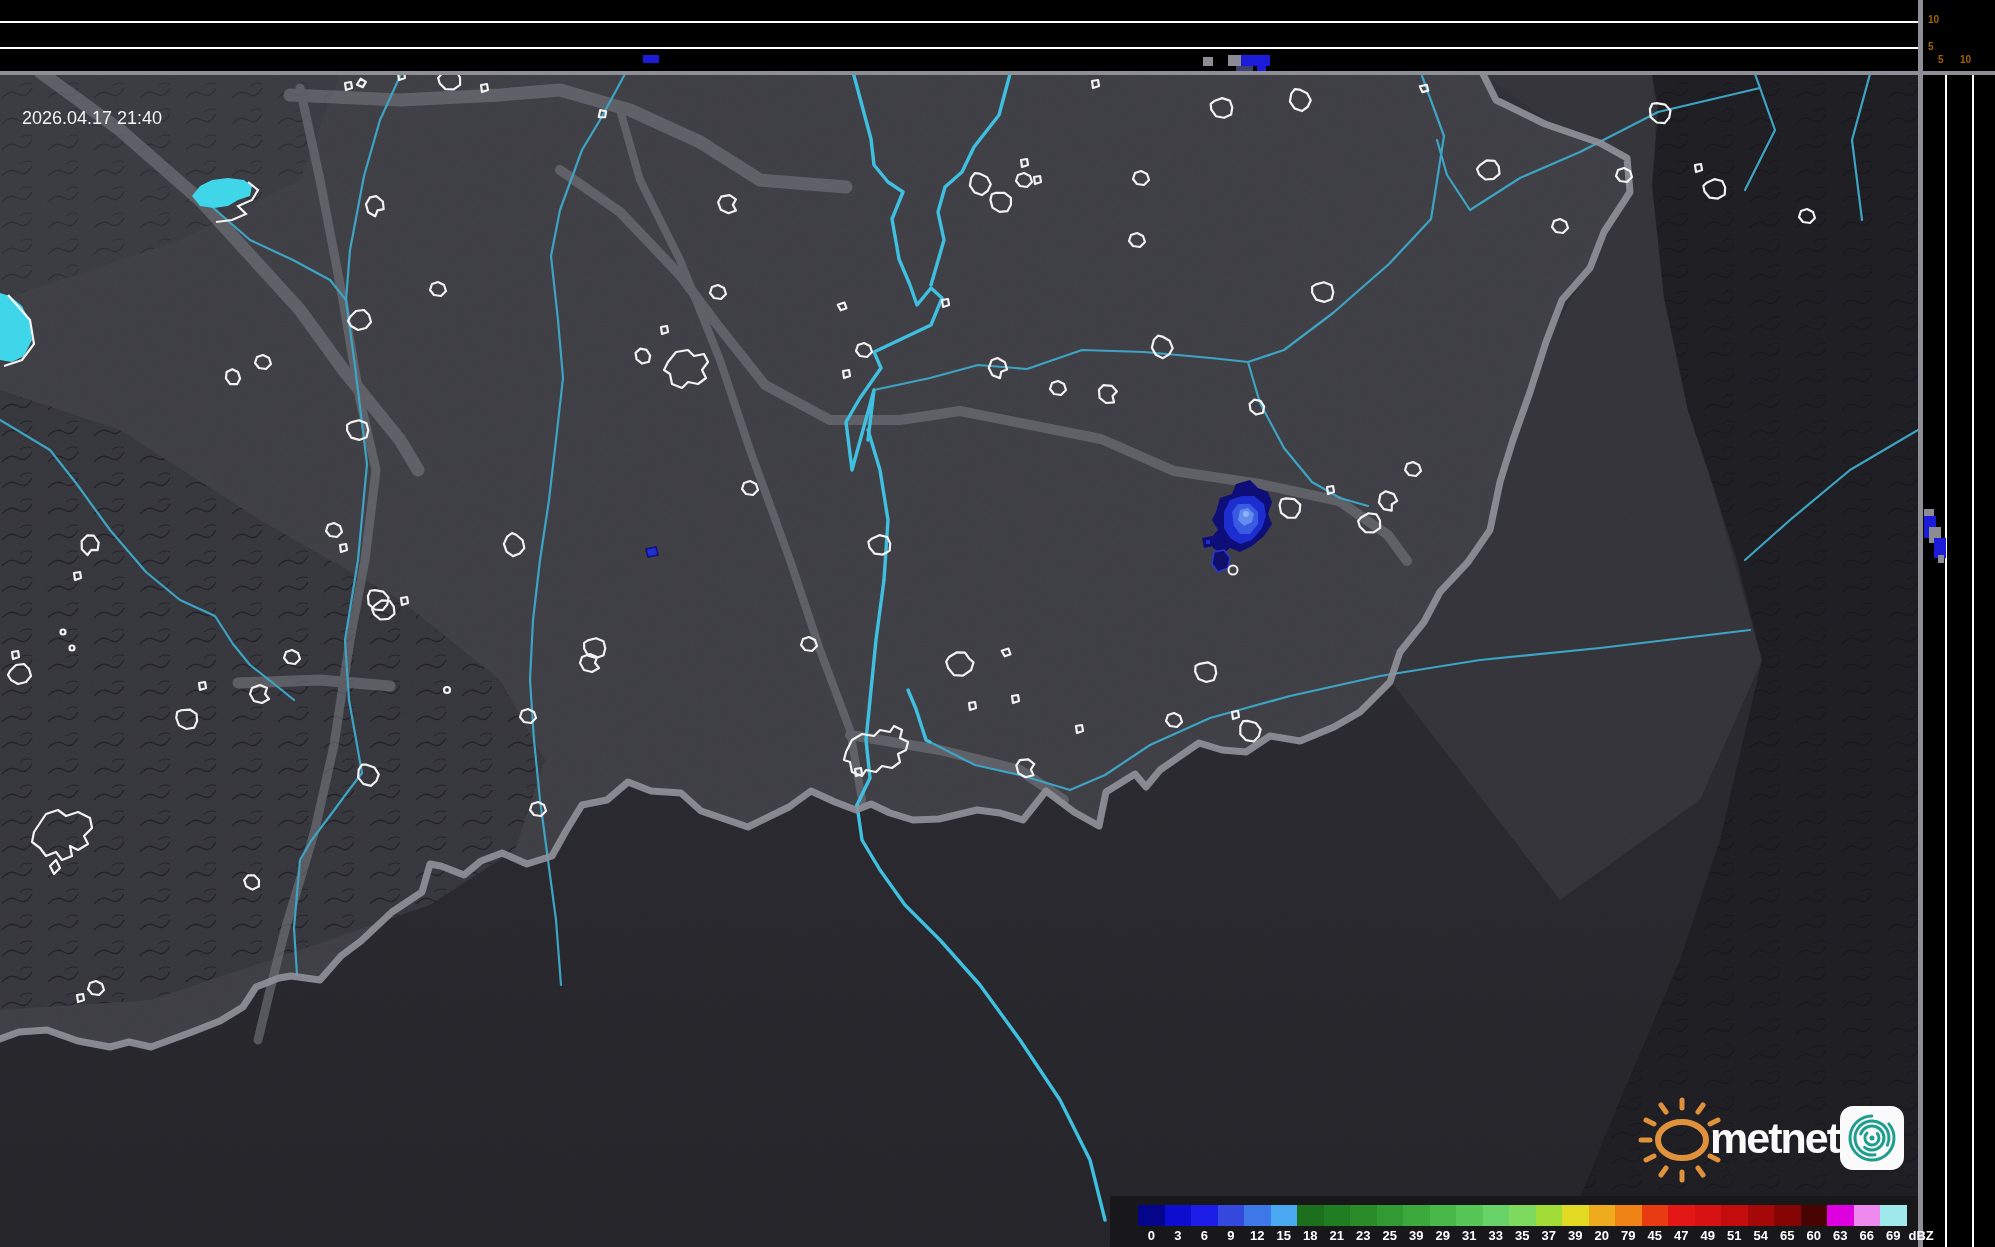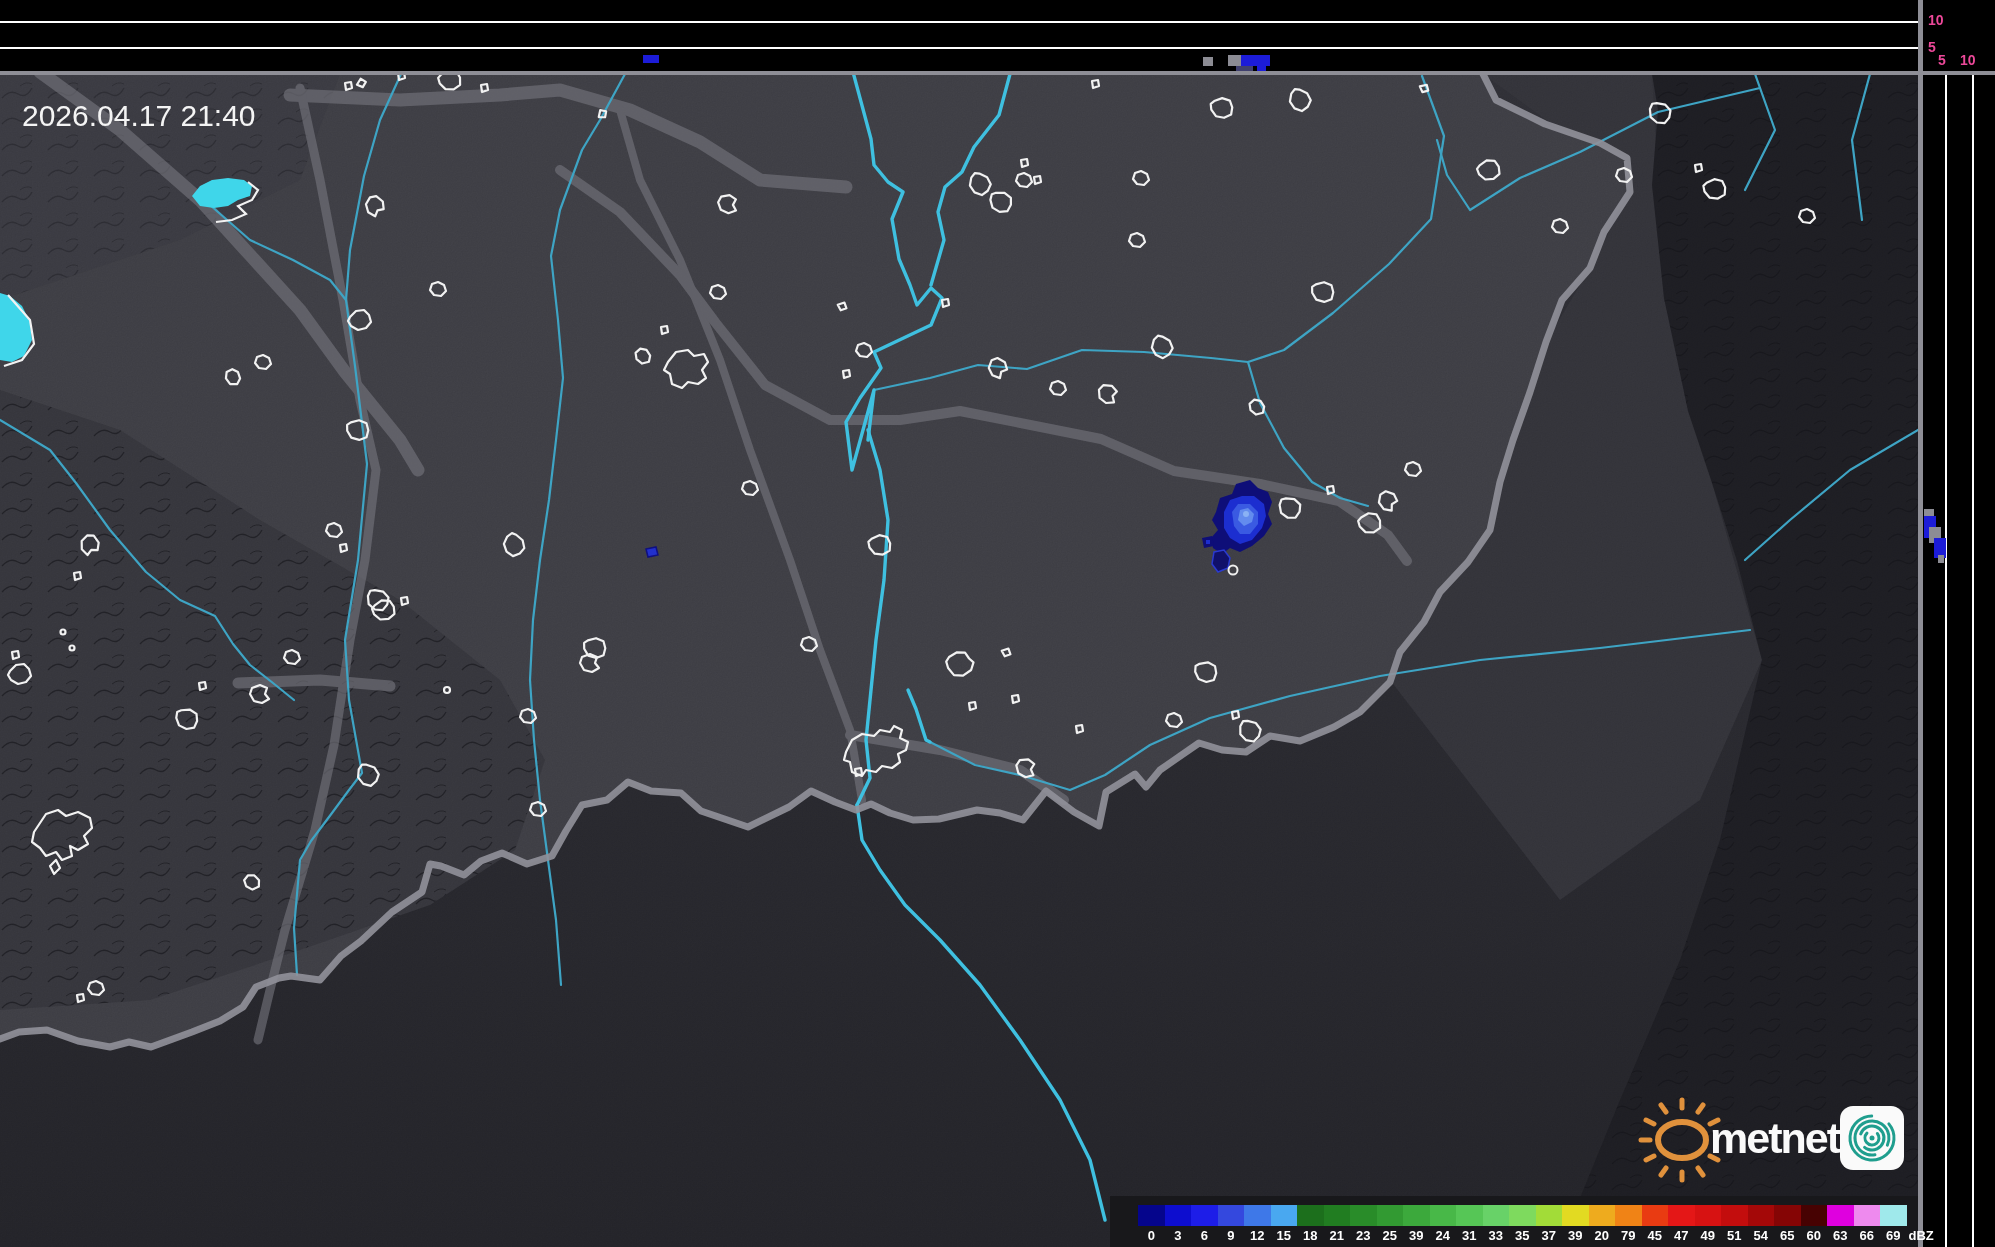--- a/index.html
+++ b/index.html
@@ -8,26 +8,26 @@
   
   #mapsvg{position:absolute;left:0;top:0;z-index:1;}
   
   .top-strip{position:absolute;left:0;top:0;width:1918px;height:71px;background:#000;z-index:2;}
   .hline{position:absolute;left:0;width:1918px;height:2px;background:#fff;}
   .corner-box{position:absolute;left:1923px;top:0;width:72px;height:71px;background:#000;z-index:3;}
   .right-strip{position:absolute;left:1923px;top:75px;width:72px;height:1172px;background:#000;z-index:2;}
   .vline{position:absolute;top:0;width:2px;height:1172px;background:#fff;}
   .gray-vdiv{position:absolute;left:1918px;top:0;width:5px;height:1247px;background:#8e8e96;z-index:4;}
   .gray-hdiv{position:absolute;left:0;top:71px;width:1995px;height:4px;background:#8e8e96;z-index:4;}
-  .axlabel{position:absolute;color:#ec4899;font-size:14px;font-weight:bold;line-height:14px;z-index:5;}
+  .axlabel{position:absolute;color:#a16207;font-size:10px;font-weight:bold;line-height:14px;z-index:5;}
   .pmark{position:absolute;}
   
   .title-block{position:absolute;left:22px;top:82px;z-index:6;color:#f4f4f4;}
   .map-title{font-size:37px;font-weight:400;letter-spacing:0px;}
-  .map-time{font-size:30px;margin-top:17px;}
+  .map-time{font-size:18px;margin-top:26px;}
   
   .cb-panel{position:absolute;left:1110px;top:1196px;width:808px;height:51px;background:#18181b;z-index:6;}
   .cb-swatches{position:absolute;left:28px;top:9px;display:flex;height:21px;}
   .cb-swatch{width:26.5px;height:21px;}
   .cb-labels{position:absolute;left:28px;top:32px;display:flex;color:#fff;font-size:13px;font-weight:bold;}
   .cb-num{width:26.5px;text-align:center;}
   .cb-unit{margin-left:2px;}
   
   .logo{position:absolute;left:1636px;top:1096px;width:280px;height:90px;z-index:6;}
   .logo-text{position:absolute;left:74px;top:18px;color:#fafafa;font-size:43px;font-weight:bold;letter-spacing:-2px;}
@@ -304,21 +304,21 @@
           <span class="cb-num">3</span>
           <span class="cb-num">6</span>
           <span class="cb-num">9</span>
           <span class="cb-num">12</span>
           <span class="cb-num">15</span>
           <span class="cb-num">18</span>
           <span class="cb-num">21</span>
           <span class="cb-num">23</span>
           <span class="cb-num">25</span>
           <span class="cb-num">39</span>
-          <span class="cb-num">24</span>
+          <span class="cb-num">29</span>
           <span class="cb-num">31</span>
           <span class="cb-num">33</span>
           <span class="cb-num">35</span>
           <span class="cb-num">37</span>
           <span class="cb-num">39</span>
           <span class="cb-num">20</span>
           <span class="cb-num">79</span>
           <span class="cb-num">45</span>
           <span class="cb-num">47</span>
           <span class="cb-num">49</span>

